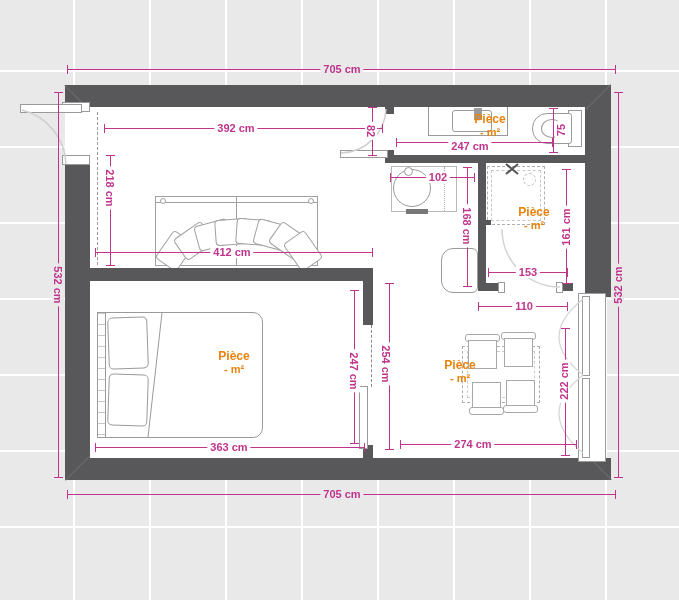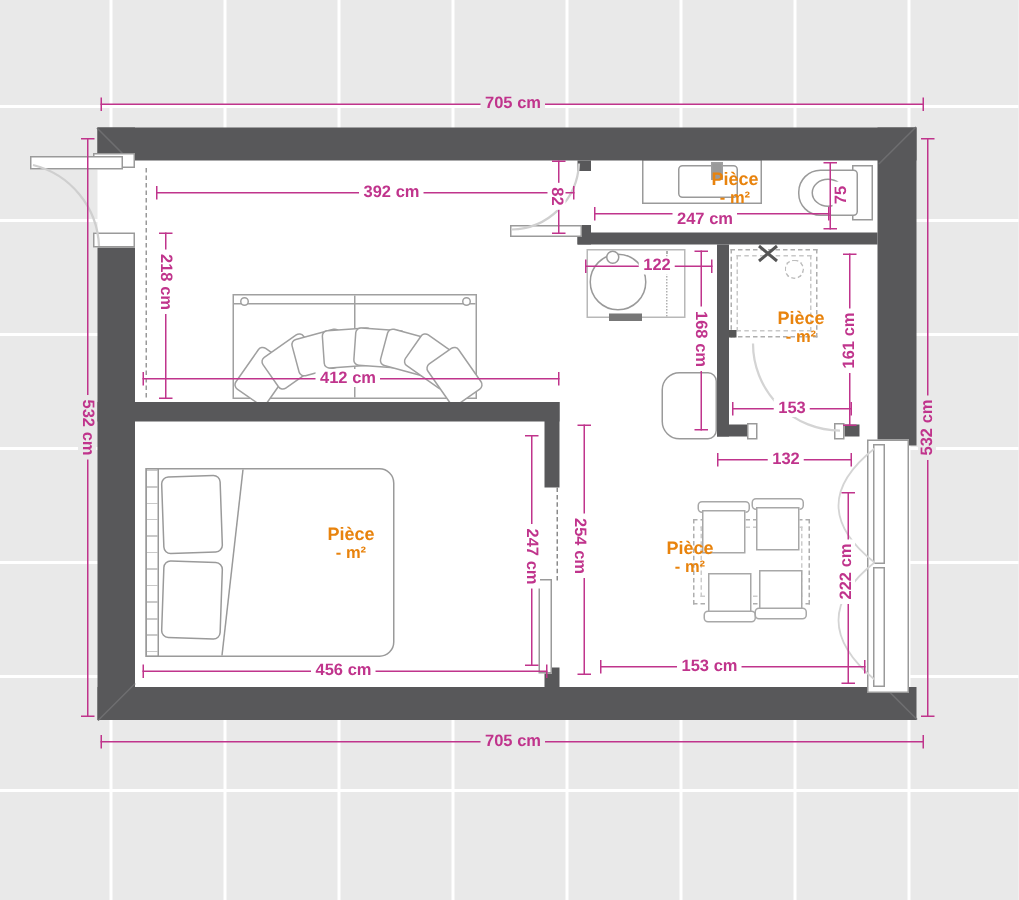--- a/index.html
+++ b/index.html
@@ -186,54 +186,54 @@
   <div class="dimh" style="left:67px;top:69px;width:549px;"></div>
   <span class="dlabel ext" style="left:342px;top:69px;">705 cm</span>
   <div class="dimh" style="left:67px;top:494px;width:549px;"></div>
   <span class="dlabel ext" style="left:342px;top:494px;">705 cm</span>
   <div class="dimv" style="left:58px;top:92px;height:386px;"></div>
   <span class="dlabel ext vcw" style="left:58px;top:285px;">532 cm</span>
   <div class="dimv" style="left:618px;top:92px;height:386px;"></div>
   <span class="dlabel ext vccw" style="left:618px;top:285px;">532 cm</span>
 
   <div class="dimh" style="left:104px;top:128px;width:279px;"></div>
-  <span class="dlabel" style="left:261px;top:128px;">392 cm</span>
+  <span class="dlabel" style="left:236px;top:128px;">392 cm</span>
   <div class="dimv" style="left:110px;top:155px;height:111px;"></div>
   <span class="dlabel vcw" style="left:110px;top:188px;">218 cm</span>
   <div class="dimh" style="left:95px;top:252px;width:278px;"></div>
   <span class="dlabel" style="left:232px;top:252px;">412 cm</span>
   <div class="dimv" style="left:372px;top:107px;height:49px;"></div>
   <span class="dlabel vcw" style="left:371px;top:131px;">82</span>
 
   <div class="dimh" style="left:396px;top:142px;width:157px;"></div>
   <span class="dlabel" style="left:470px;top:146px;">247 cm</span>
   <div class="dimv" style="left:553px;top:108px;height:45px;"></div>
   <span class="dlabel vccw" style="left:561px;top:130px;">75</span>
 
   <div class="dimh" style="left:390px;top:177px;width:85px;"></div>
-  <span class="dlabel" style="left:438px;top:177px;">122</span>
+  <span class="dlabel" style="left:438px;top:177px;">102</span>
   <div class="dimv" style="left:467px;top:167px;height:120px;"></div>
   <span class="dlabel vcw" style="left:467px;top:226px;">168 cm</span>
 
   <div class="dimv" style="left:566px;top:169px;height:115px;"></div>
   <span class="dlabel vccw" style="left:566px;top:227px;">161 cm</span>
   <div class="dimh" style="left:488px;top:272px;width:80px;"></div>
   <span class="dlabel" style="left:528px;top:272px;">153</span>
   <div class="dimh" style="left:478px;top:306px;width:90px;"></div>
-  <span class="dlabel" style="left:524px;top:306px;">132</span>
+  <span class="dlabel" style="left:524px;top:306px;">110</span>
 
   <div class="dimh" style="left:95px;top:447px;width:270px;"></div>
-  <span class="dlabel" style="left:229px;top:447px;">456 cm</span>
+  <span class="dlabel" style="left:229px;top:447px;">363 cm</span>
   <div class="dimv" style="left:354px;top:290px;height:154px;"></div>
   <span class="dlabel vcw" style="left:354px;top:371px;">247 cm</span>
   <div class="dimv" style="left:389px;top:283px;height:167px;"></div>
   <span class="dlabel vcw" style="left:386px;top:364px;">254 cm</span>
 
   <div class="dimh" style="left:400px;top:444px;width:177px;"></div>
-  <span class="dlabel" style="left:473px;top:444px;">153 cm</span>
+  <span class="dlabel" style="left:473px;top:444px;">274 cm</span>
   <div class="dimv" style="left:565px;top:328px;height:128px;"></div>
   <span class="dlabel vccw" style="left:564px;top:381px;">222 cm</span>
 
   <div class="rlabel" style="left:459px;top:113px;">
     <div>Pièce</div>
     <div class="area">- m²</div>
   </div>
   <div class="rlabel" style="left:503px;top:206px;">
     <div>Pièce</div>
     <div class="area">- m²</div>

